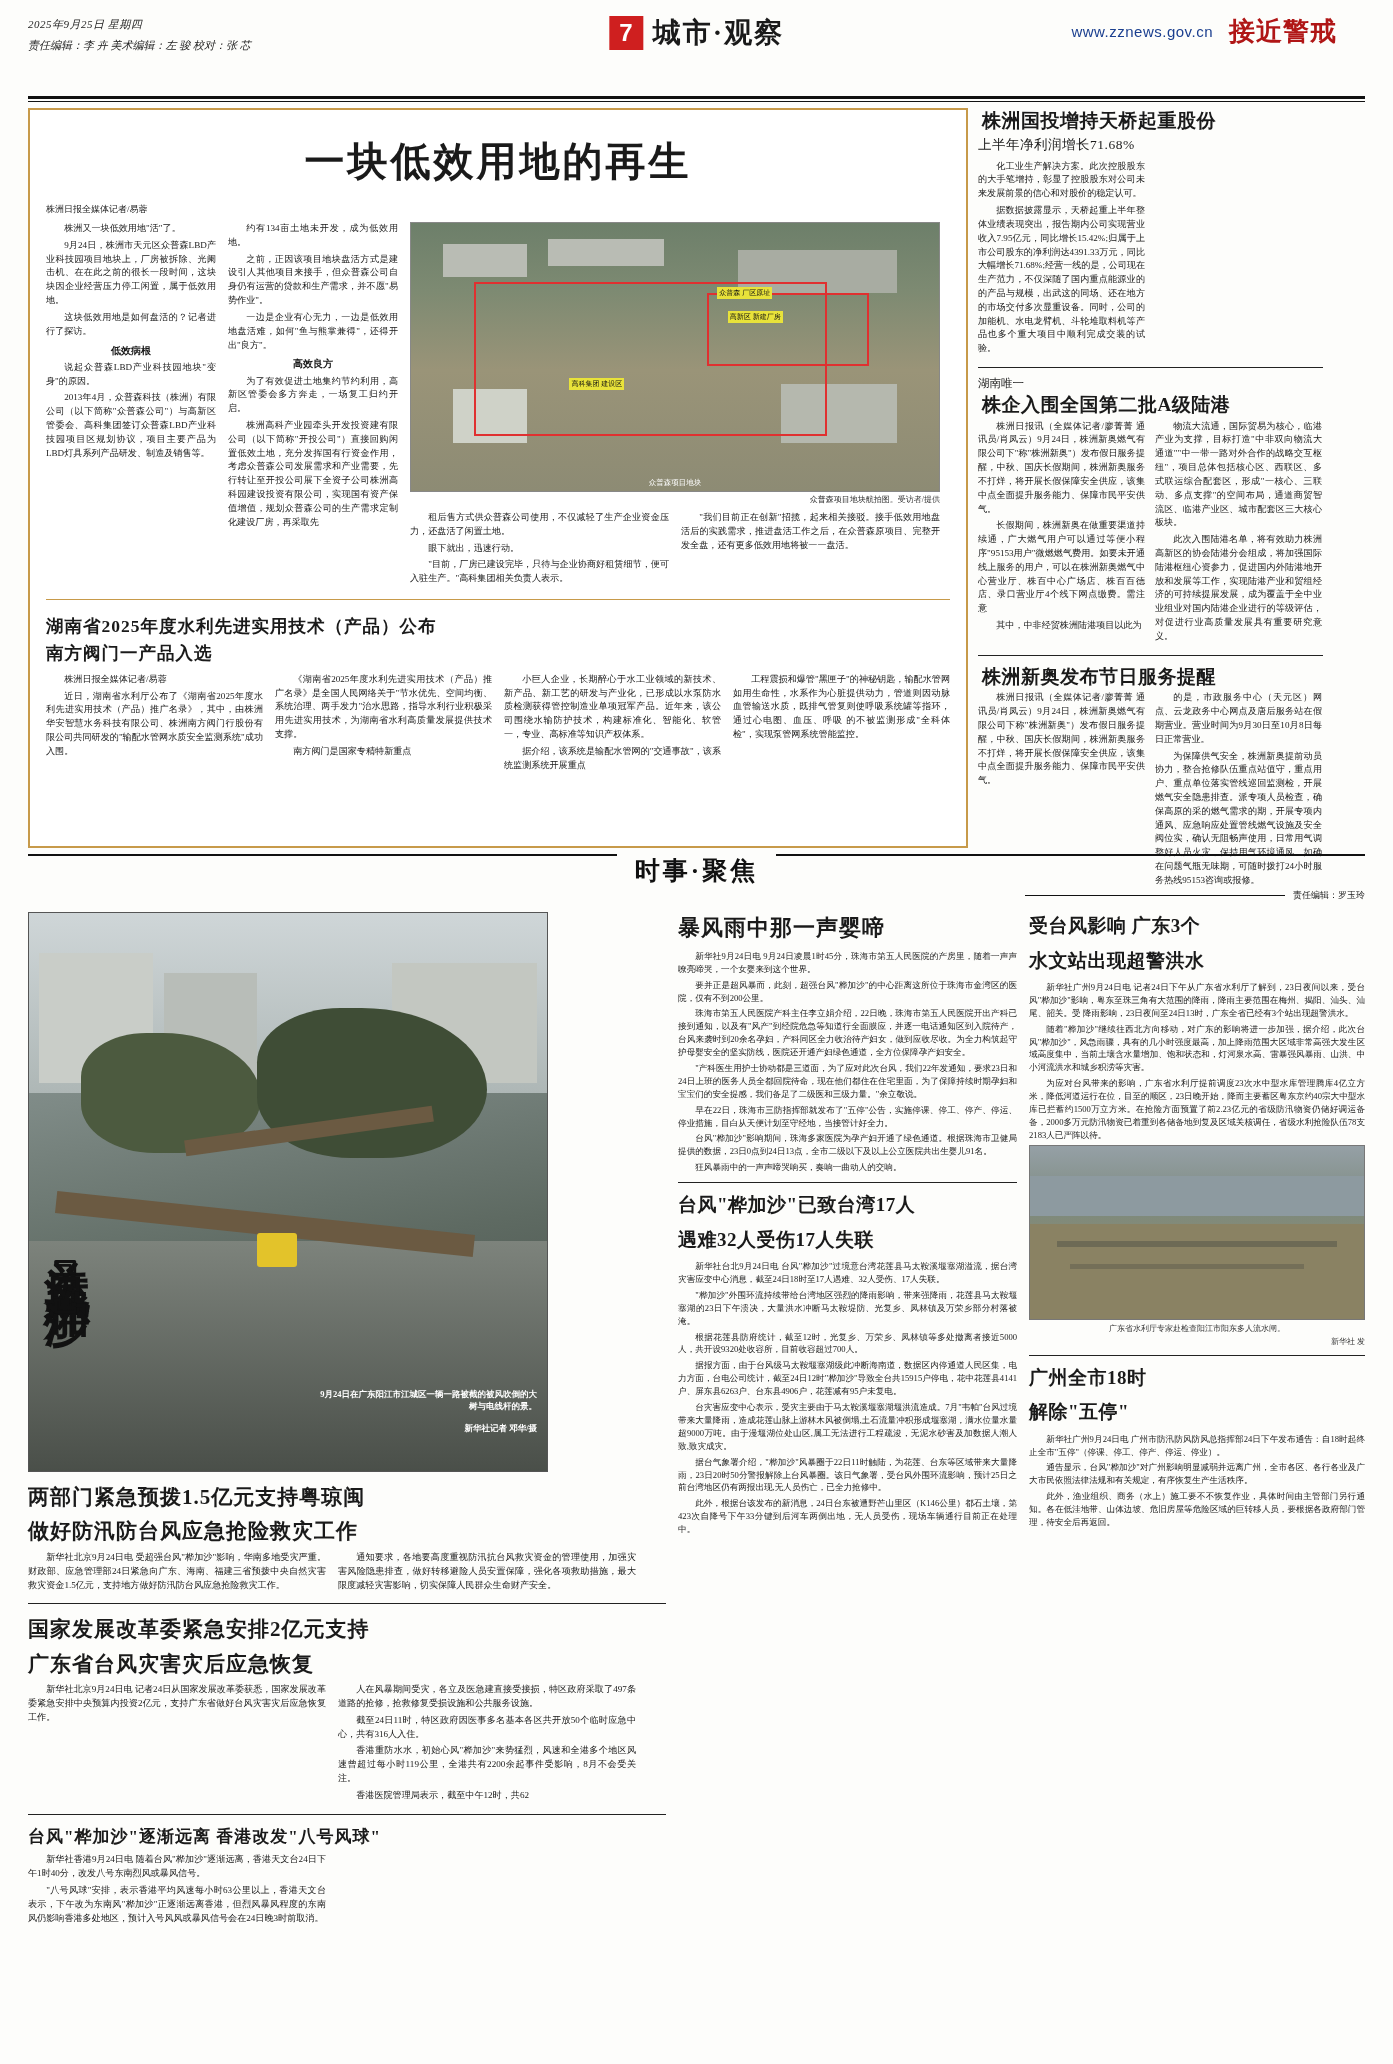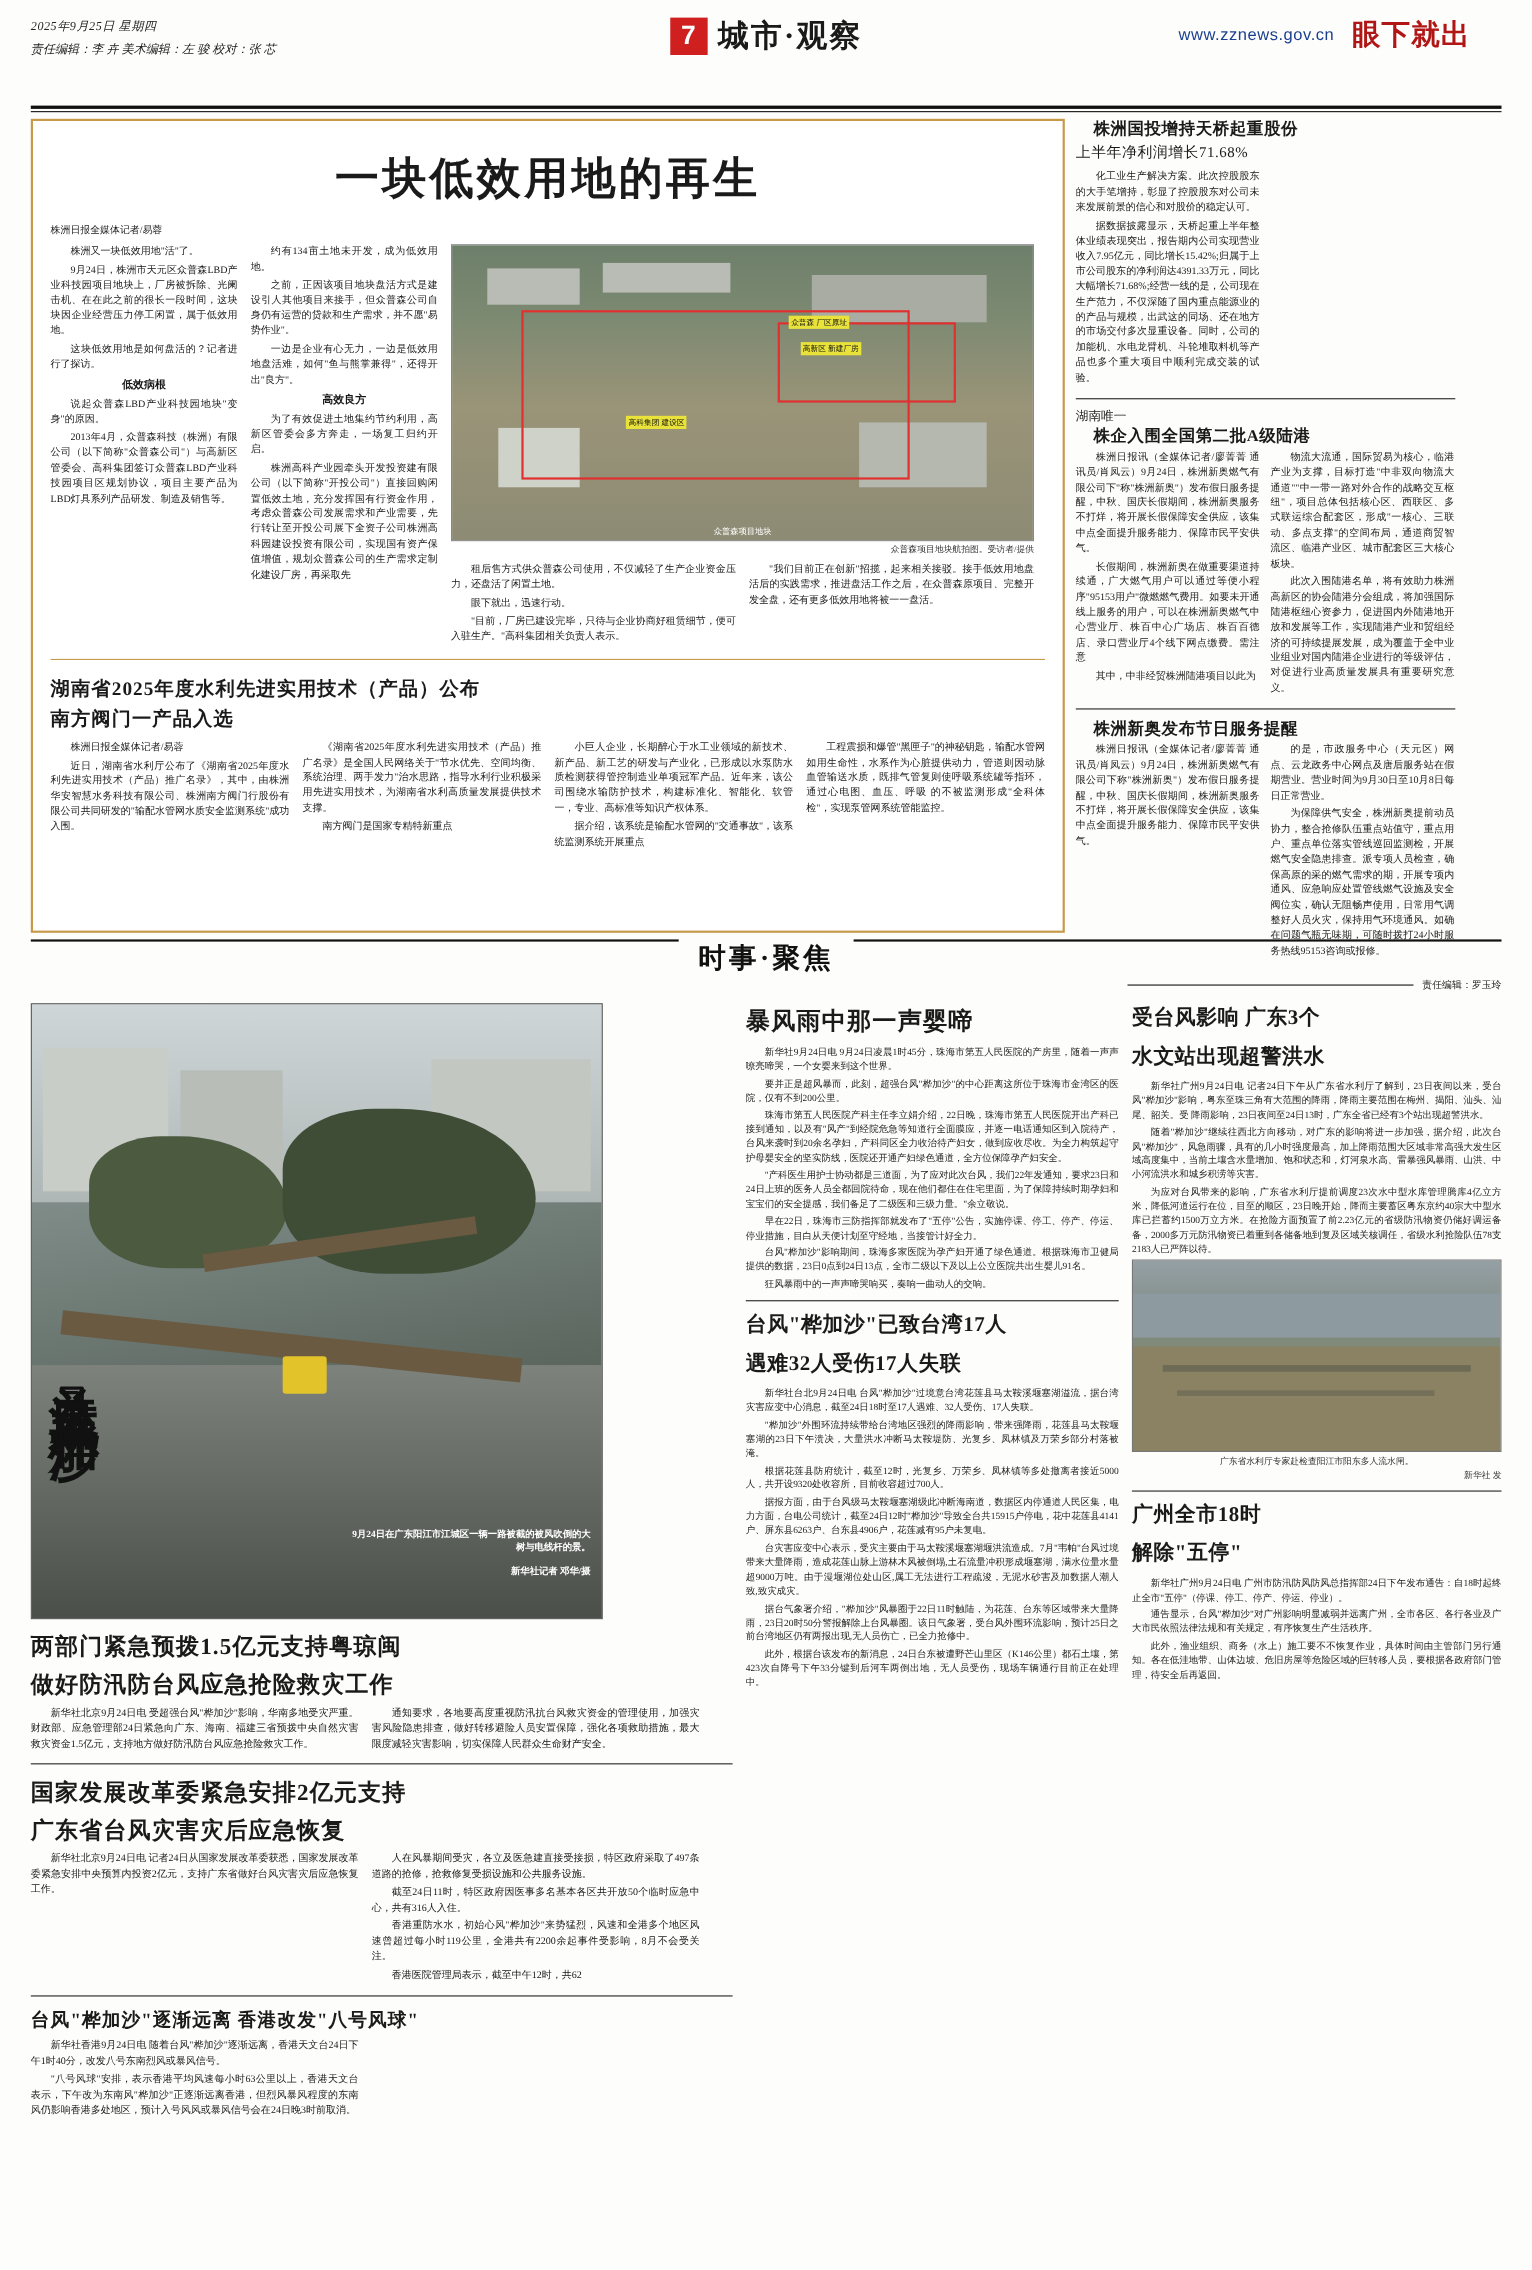--- a/index.html
+++ b/index.html
@@ -53,21 +53,21 @@
 
   .boxdiv{height:1px;background:#c79a4a;margin:10px 0;}
 
   
   .art2{margin-top:14px;}
   .art2 h3{font-size:17.5px;font-weight:bold;letter-spacing:1px;margin:0 0 2px;line-height:1.45;}
   .art2cols{display:flex;gap:12px;margin-top:6px;}
   .art2cols>div{width:298px;}
 
   
-  .r-title{font-size:15px;font-weight:bold;letter-spacing:.5px;line-height:1.35;margin:0 16px 2px;}
+  .r-title{font-size:19px;font-weight:bold;letter-spacing:.5px;line-height:1.35;margin:0 4px 2px;}
   .r-sub{font-size:13.5px;margin:0 0 6px;letter-spacing:.5px;}
   .r-kicker{font-size:11.5px;margin:0 0 1px;}
   .r-rule{height:1px;background:#222;margin:8px 0 8px;}
   .r-two{display:flex;gap:10px;}
   .r-two>div{width:167px;}
 
   
   .mid-rule{display:flex;align-items:flex-start;margin:6px 0 2px;}
   .mid-rule .ln{flex:1;height:2px;background:#111;}
   .mid-title{font-size:25px;font-weight:bold;letter-spacing:3px;padding:0 18px;color:#111;}
@@ -120,21 +120,21 @@
     <div class="mh-left">
       <div class="d1">2025年9月25日  星期四</div>
       <div>责任编辑：李 卉   美术编辑：左 骏   校对：张 芯</div>
     </div>
     <div class="mh-center">
       <div class="pagenum">7</div>
       <div class="sectitle">城市·观察</div>
     </div>
     <div class="mh-right">
       <div class="site">www.zznews.gov.cn</div>
-      <div class="logo">眼下就出</div>
+      <div class="logo">接近警戒</div>
     </div>
   </div>
   <div class="rule-top"></div>
   <div class="rule-top2"></div>
 
   <div class="upper">
 
     <div class="left-box">
       <div class="main-title">一块低效用地的再生</div>
       <div class="byline">株洲日报全媒体记者/易蓉</div>

